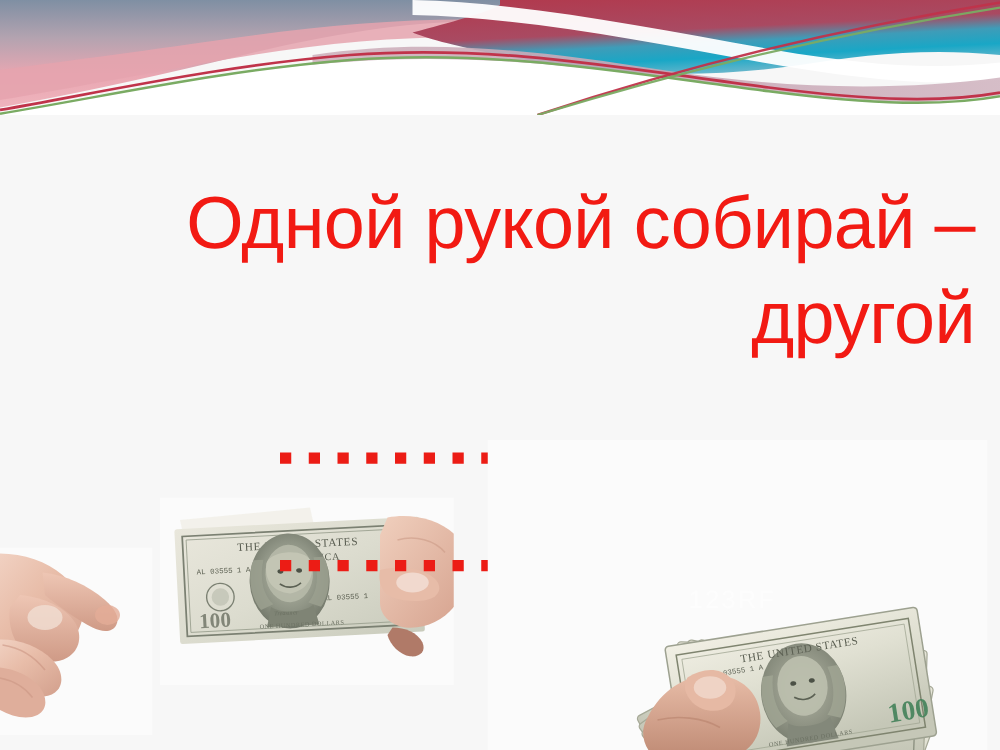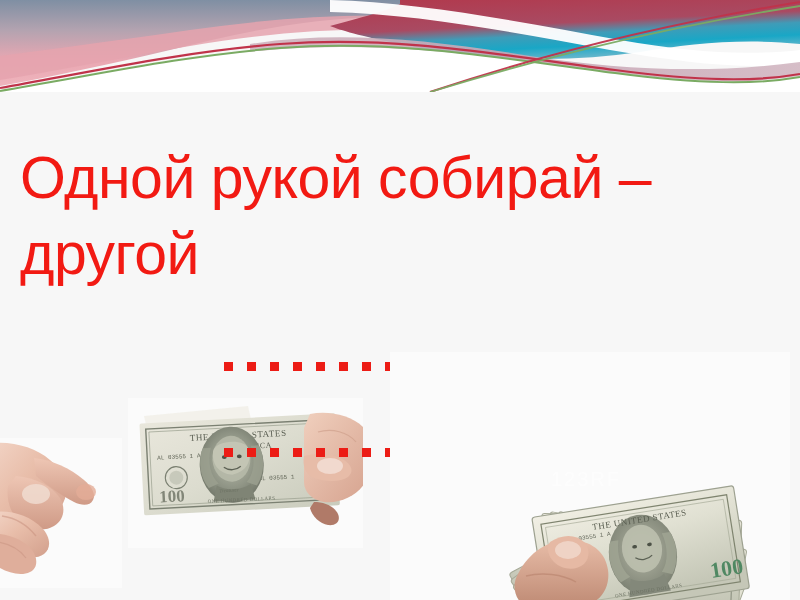--- a/index.html
+++ b/index.html
@@ -25,21 +25,21 @@
     overflow: hidden;
   }
   #banner svg { display: block; }
 
   
   #title {
     position: absolute;
     left: 20px;
     top: 140px;
     width: 760px;
-    text-align: left;
+    text-align: right;
     color: #f21a13;
     font-family: "Liberation Sans", sans-serif;
     font-size: 59px;
     line-height: 76px;
     font-weight: 400;
     letter-spacing: -0.5px;
     white-space: pre-line;
   }
 
   

